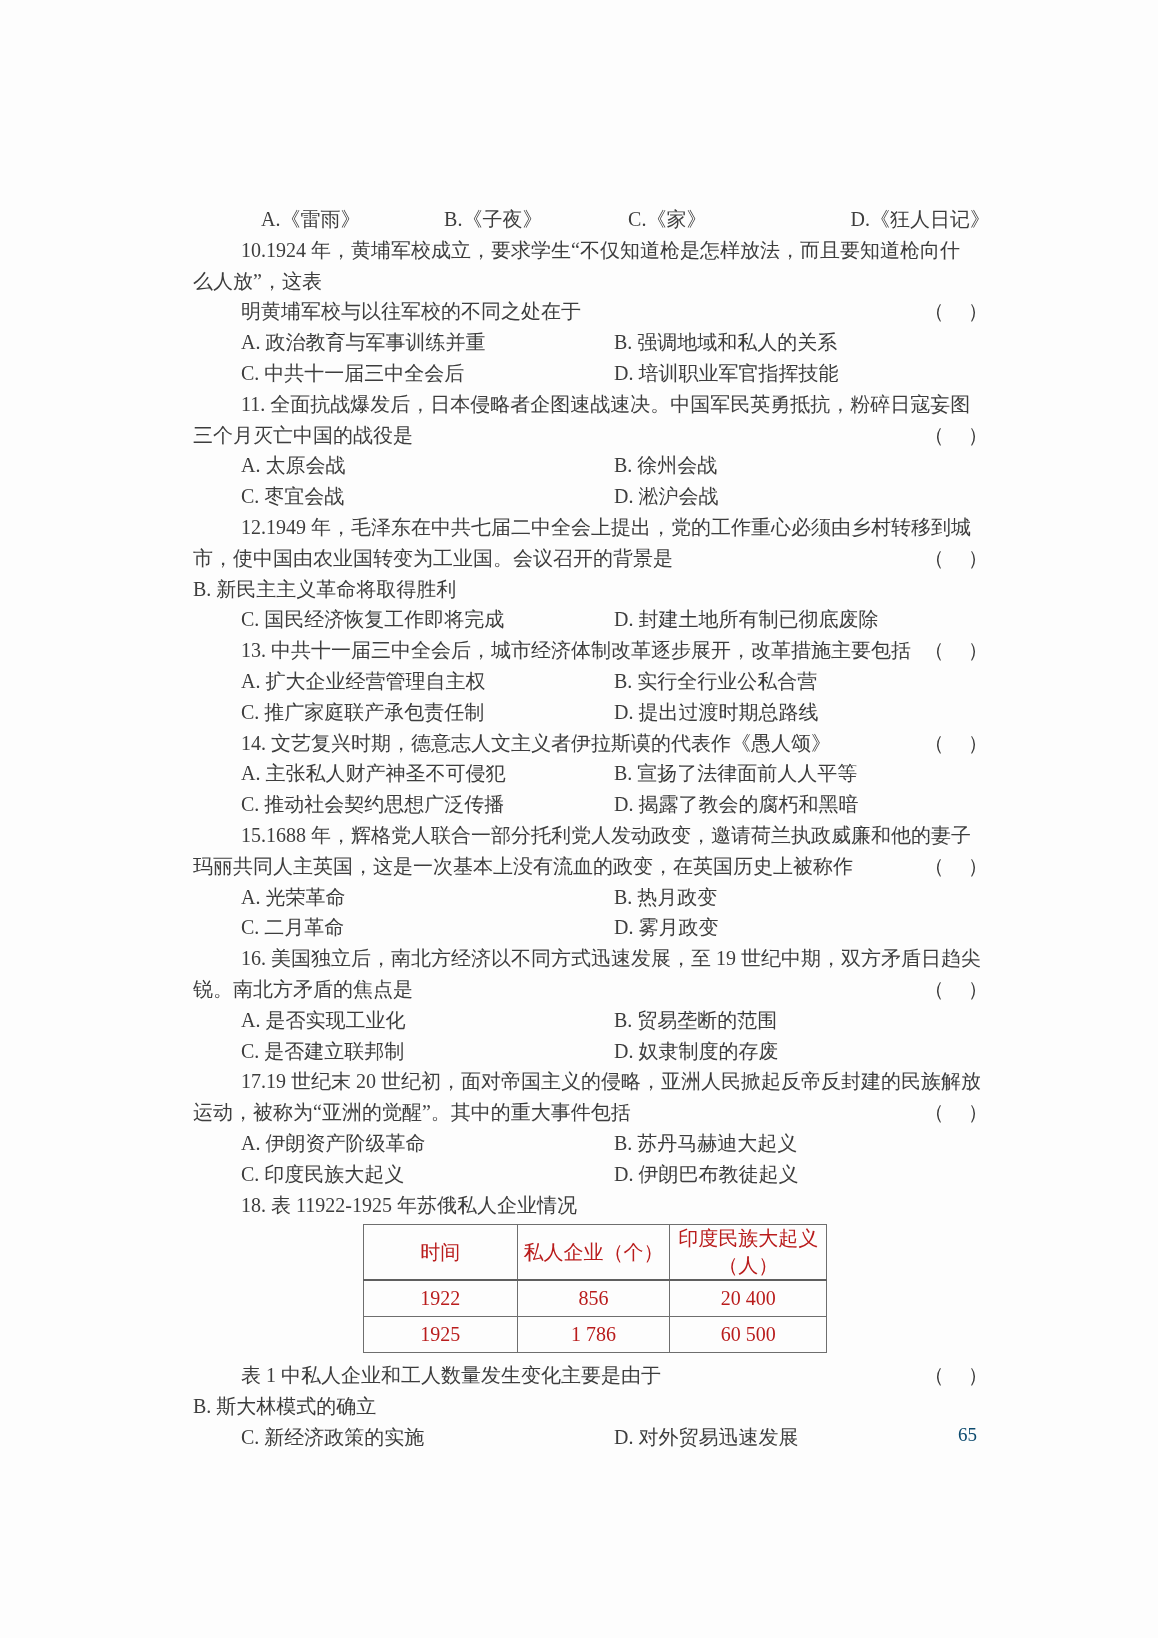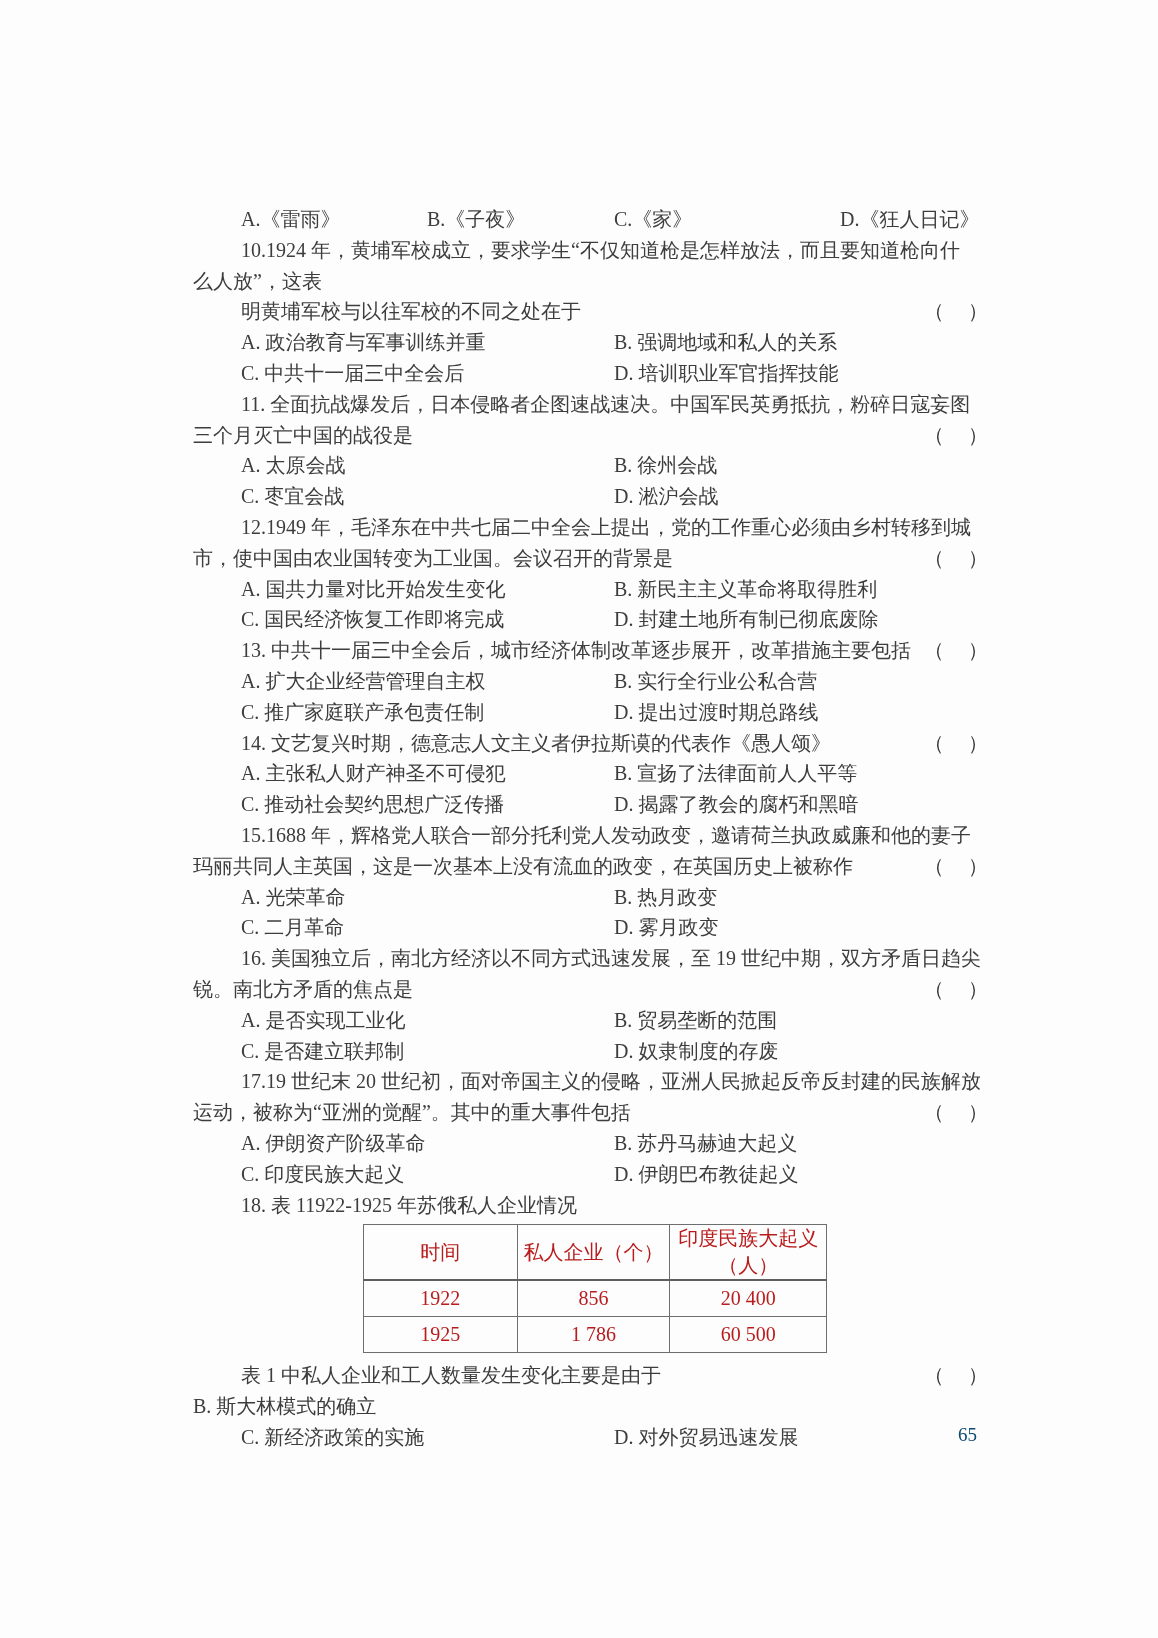--- a/index.html
+++ b/index.html
@@ -24,21 +24,21 @@
   .ln { height:30.8px; line-height:30.8px; white-space:nowrap; }
   .indent { padding-left:48px; box-sizing:border-box; }
   .flexline { display:flex; justify-content:space-between; }
   .flexline .bracket { letter-spacing:2px; }
   
   .optrow { display:flex; }
   .optrow .c1 { width:421px; padding-left:48px; box-sizing:border-box; }
   .optrow .c2 { flex:1; }
   
   .optrow4 { display:flex; padding-left:48px; box-sizing:border-box; }
-  .optrow4 .o1 { width:186px; }
+  .optrow4 .o1 { width:186px;margin-left:20px; }
   .optrow4 .o2 { width:187px; }
   .optrow4 .o3 { width:226px; }
   .optrow4 .o4 { flex:1; }
   
   .tablewrap { margin:4px 0 7px 170px; }
   table.datatable {
     border-collapse:collapse;
     width:464px;
     font-size:20px;
     color:#b91c1c;
@@ -102,21 +102,20 @@
       <span class="c1">C. 枣宜会战</span>
       <span class="c2">D. 淞沪会战</span>
     </div>
 
     <div class="ln indent">12.1949 年，毛泽东在中共七届二中全会上提出，党的工作重心必须由乡村转移到城</div>
     <div class="ln flexline">
       <span>市，使中国由农业国转变为工业国。会议召开的背景是</span>
       <span class="bracket">（　）</span>
     </div>
     <div class="ln optrow">
-      <span class="c1">A. 国共力量对比开始发生变化</span>
       <span class="c2">B. 新民主主义革命将取得胜利</span>
     </div>
     <div class="ln optrow">
       <span class="c1">C. 国民经济恢复工作即将完成</span>
       <span class="c2">D. 封建土地所有制已彻底废除</span>
     </div>
 
     <div class="ln flexline indent">
       <span>13. 中共十一届三中全会后，城市经济体制改革逐步展开，改革措施主要包括</span>
       <span class="bracket">（　）</span>

